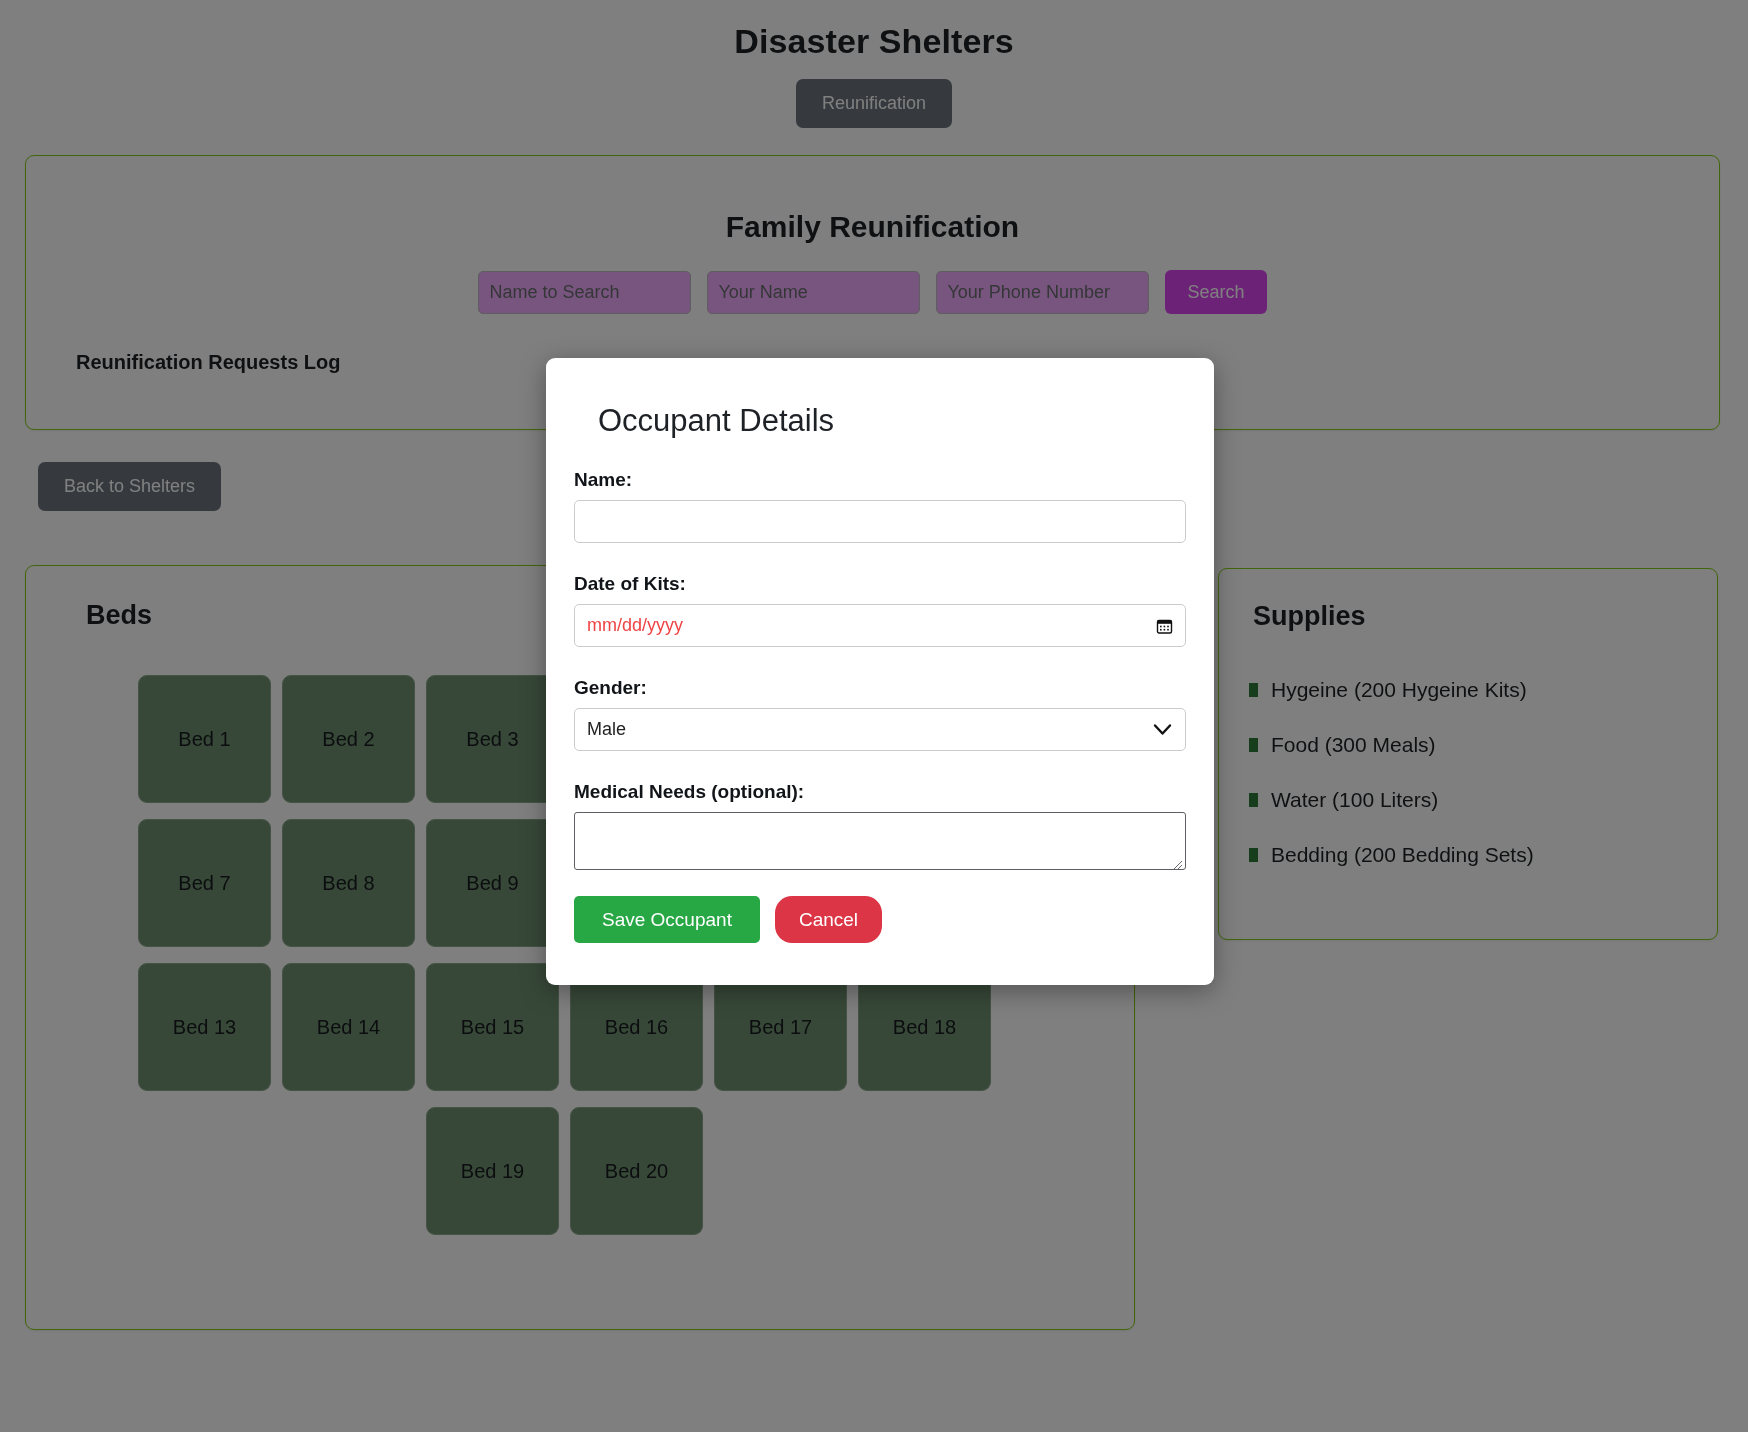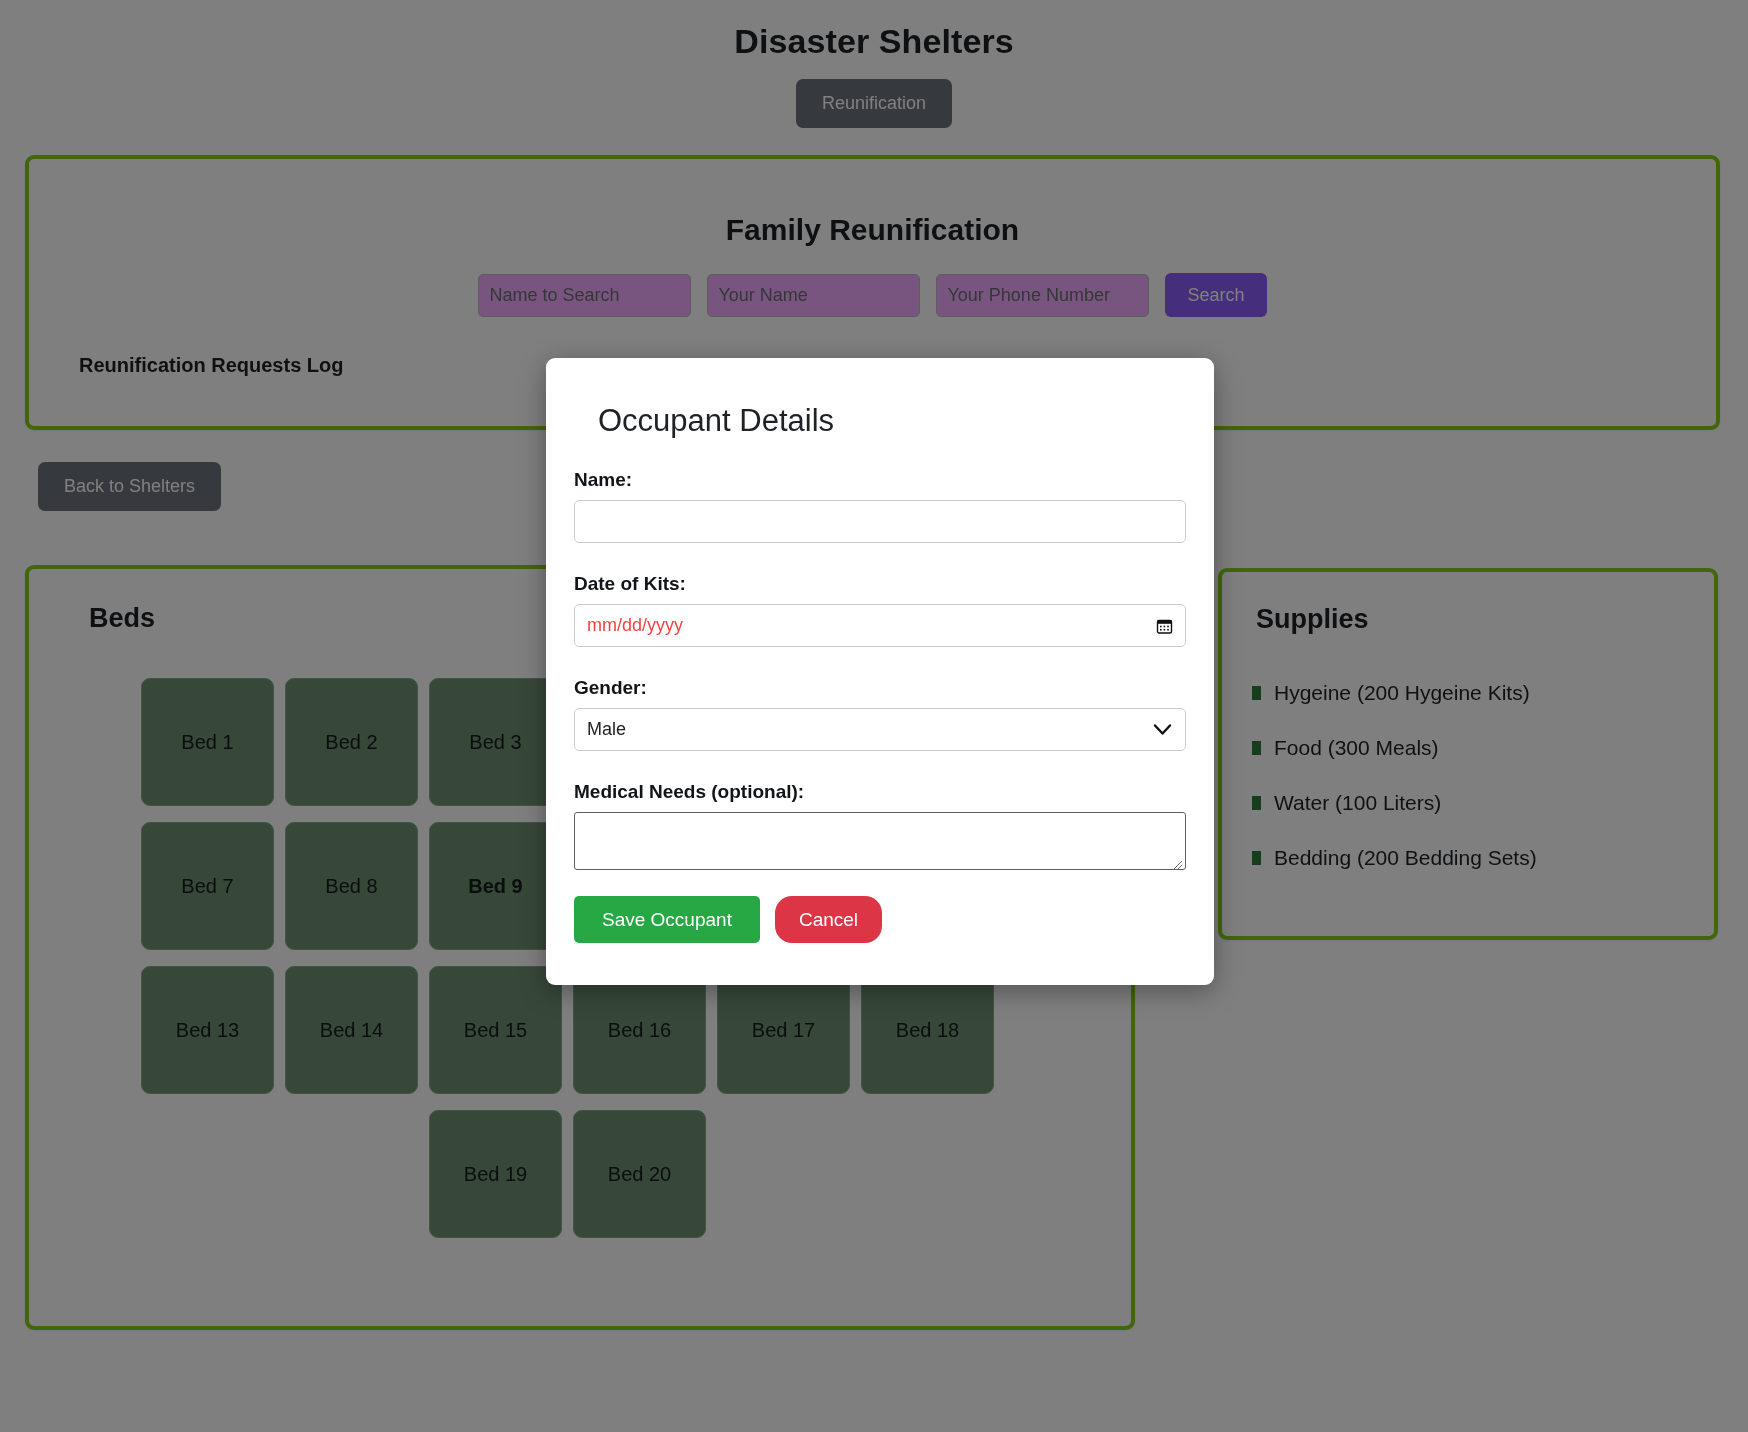--- a/index.html
+++ b/index.html
@@ -49,21 +49,21 @@
     border-radius: 7px;
     font-size: 18px;
     padding: 14px 26px;
     font-family: "Liberation Sans", sans-serif;
     cursor: pointer;
   }
 
   
   .card {
     background: #ffffff;
-    border: 4px solid #84cc16;
+    border: 1px solid #84cc16;
     border-radius: 9px;
     box-shadow: 0 1px 3px rgba(0,0,0,0.07);
   }
 
   .reunification-card {
     position: absolute;
     left: 25px;
     top: 155px;
     width: 1695px;
     height: 275px;
@@ -89,21 +89,21 @@
     border: 1px solid #b9bcc0;
     border-radius: 5px;
     padding: 0 10px;
     font-size: 18px;
     font-family: "Liberation Sans", sans-serif;
     color: #222;
     background: #f0abfc;
   }
   .search-row input::placeholder { color: #6a6d70; opacity: 1; }
   .search-btn {
-    background: #8b5cf6;
+    background: #d946ef;
     color: #ffffff;
     border: none;
     border-radius: 6px;
     font-size: 18px;
     height: 44px;
     padding: 0 22px;
     font-family: "Liberation Sans", sans-serif;
     cursor: pointer;
   }
   .log-title {
@@ -333,21 +333,21 @@
         </div>
         <div class="bed-cell" style="grid-area: 1 / 6;">
           <span>Bed 6</span>
         </div>
         <div class="bed-cell" style="grid-area: 2 / 1;">
           <span>Bed 7</span>
         </div>
         <div class="bed-cell" style="grid-area: 2 / 2;">
           <span>Bed 8</span>
         </div>
-        <div class="bed-cell" style="grid-area: 2 / 3; font-weight: bold;">
+        <div class="bed-cell" style="grid-area: 2 / 3;">
           <span>Bed 9</span>
         </div>
         <div class="bed-cell" style="grid-area: 2 / 4;">
           <span>Bed 10</span>
         </div>
         <div class="bed-cell" style="grid-area: 2 / 5;">
           <span>Bed 11</span>
         </div>
         <div class="bed-cell" style="grid-area: 2 / 6;">
           <span>Bed 12</span>

